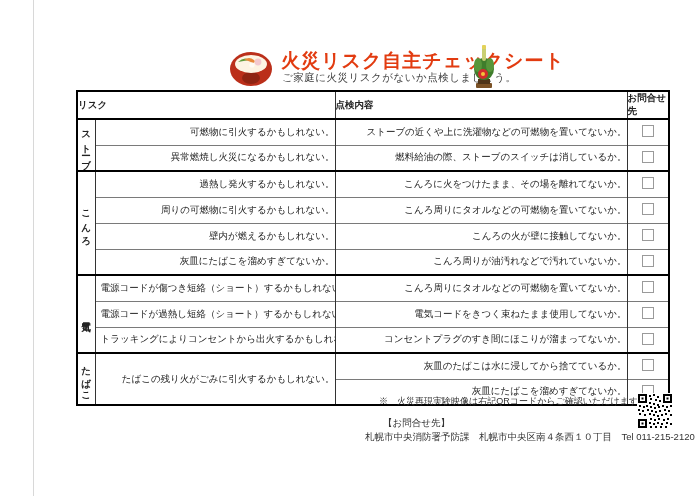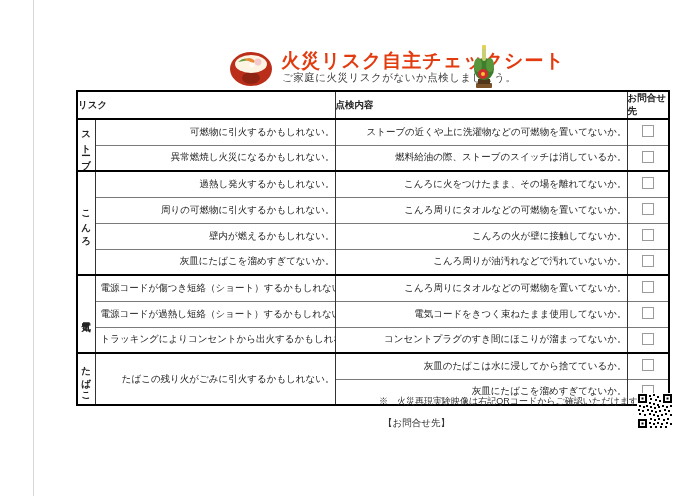--- a/index.html
+++ b/index.html
@@ -219,14 +219,15 @@
           <rect x="29" y="29" width="2" height="2"></rect>
           <rect x="33" y="30" width="2" height="2"></rect>
         <rect x="13" y="33" width="2" height="2"></rect>
           <rect x="18" y="33" width="2" height="2"></rect>
           <rect x="23" y="33" width="2" height="2"></rect>
           <rect x="28" y="33" width="2" height="2"></rect>
       </g>
     </svg>
   </div>
   <div class="contact-head">【お問合せ先】</div>
+  <div class="contact-line">札幌市中央消防署予防課　札幌市中央区南４条西１０丁目　Tel 011-215-2120</div>
 
 </div>
 
 </body></html>

